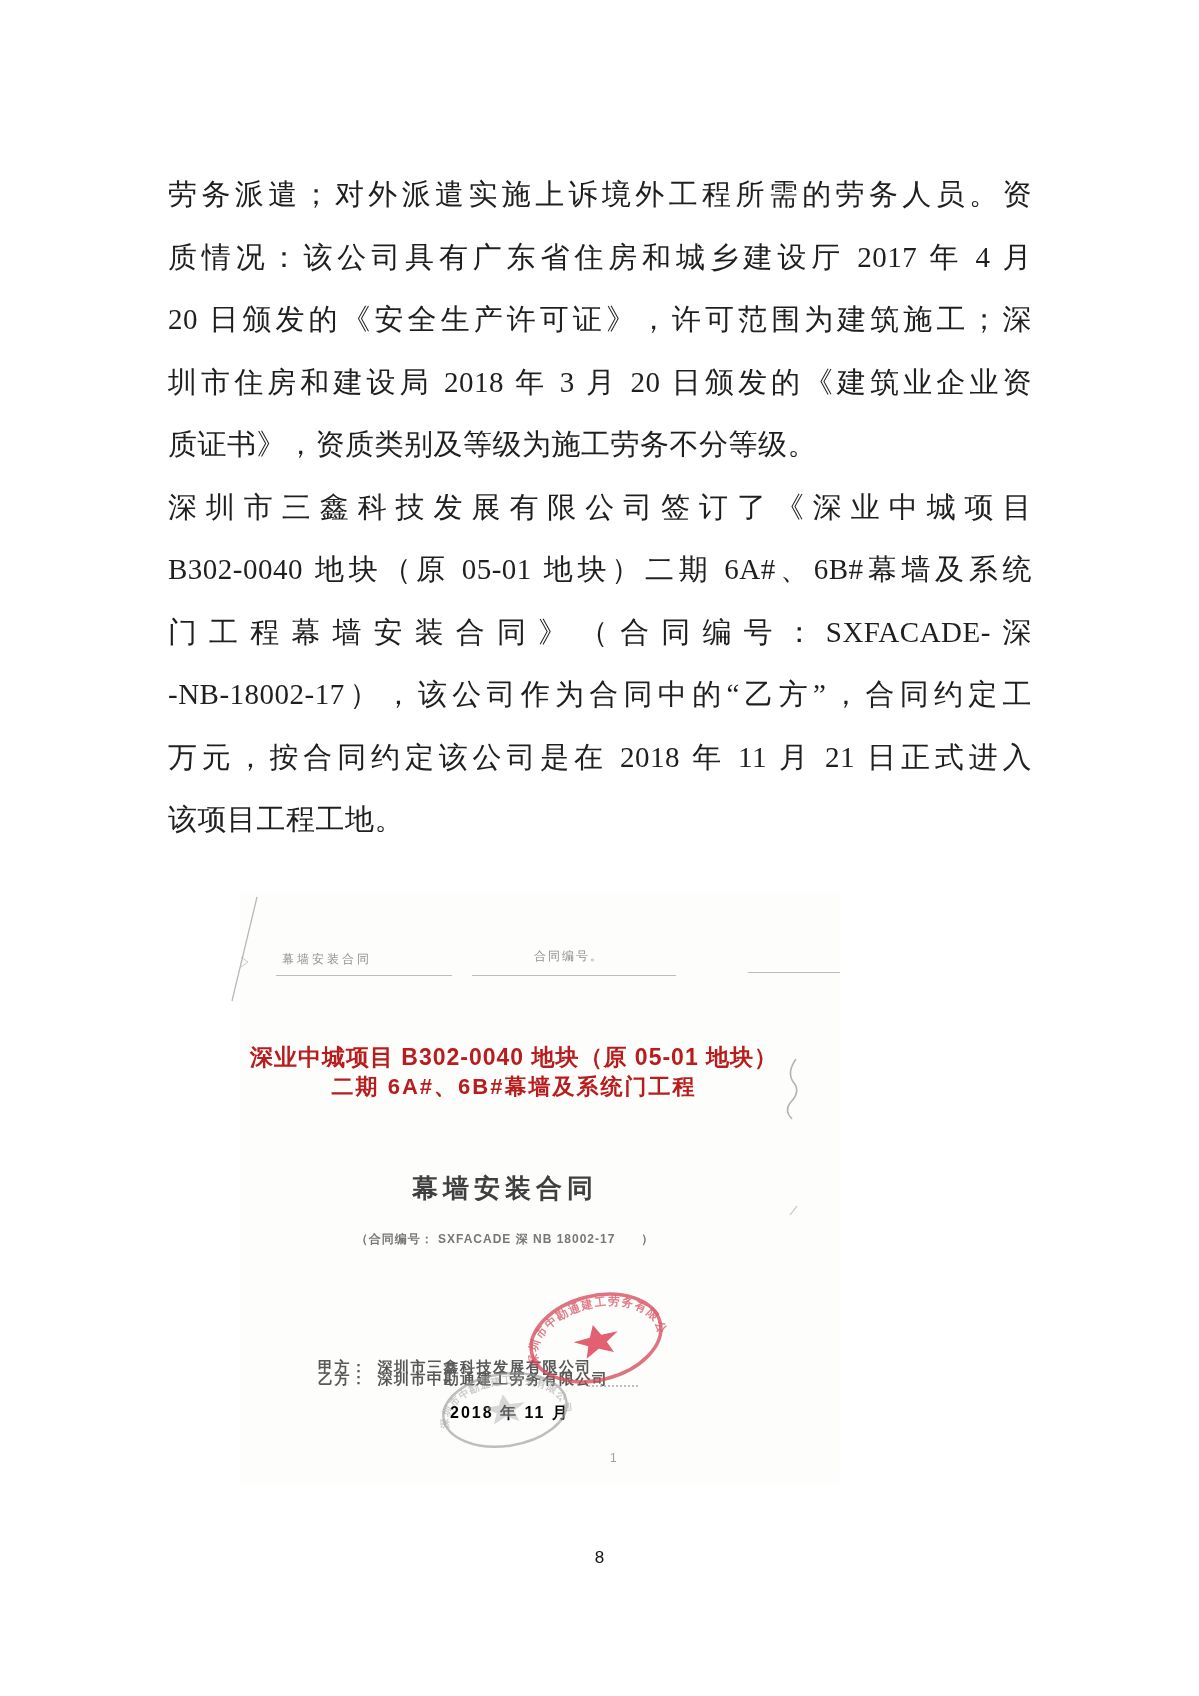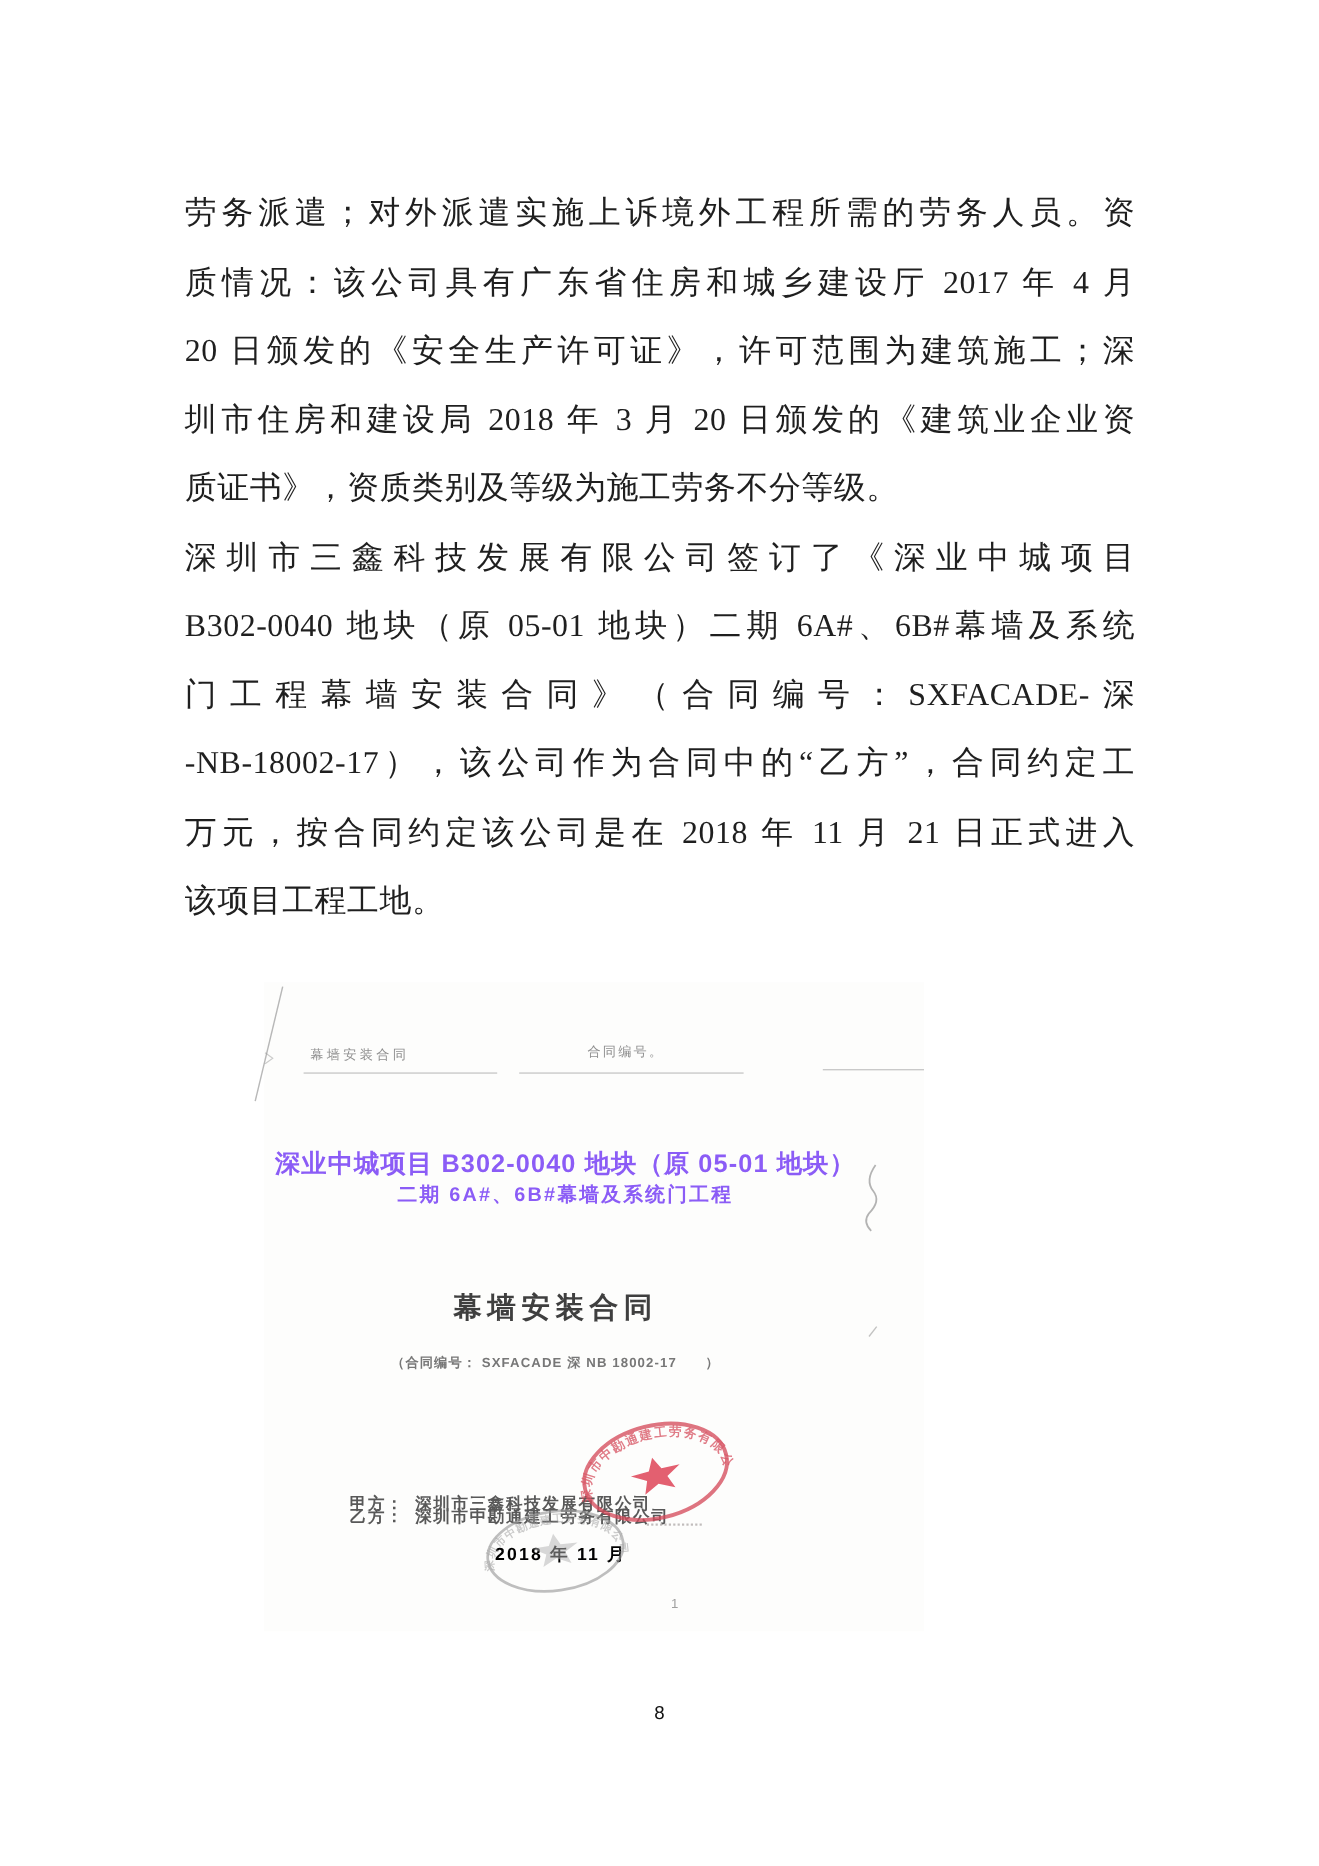--- a/index.html
+++ b/index.html
@@ -44,25 +44,25 @@
     font-size:12px;color:#8f8f8f;letter-spacing:2px;
     filter:blur(0.3px);
   }
   .u1,.u2,.u3{position:absolute;border-top:1.5px solid #9a9a9a;opacity:.65;}
   .u1{left:36px;top:82px;width:176px;}
   .u2{left:232px;top:82px;width:204px;}
   .u3{left:508px;top:79px;width:92px;}
 
   .project-title{
     position:absolute;left:0;top:150px;width:548px;
-    text-align:center;color:#8b5cf6;font-weight:bold;
+    text-align:center;color:#b91c1c;font-weight:bold;
     filter:blur(0.2px);
   }
   .project-title .t1{font-size:23px;line-height:29px;letter-spacing:1px;}
-  .project-title .t2{font-size:18px;line-height:29px;letter-spacing:2px;}
+  .project-title .t2{font-size:22px;line-height:29px;letter-spacing:2px;}
 
   .contract-title{
     position:absolute;left:0;top:278px;width:530px;
     text-align:center;color:#3f3f3f;font-weight:bold;
     font-size:26px;letter-spacing:5px;
     filter:blur(0.2px);
   }
   .contract-no{
     position:absolute;left:0;top:338px;width:530px;
     text-align:center;color:#777;font-weight:bold;

